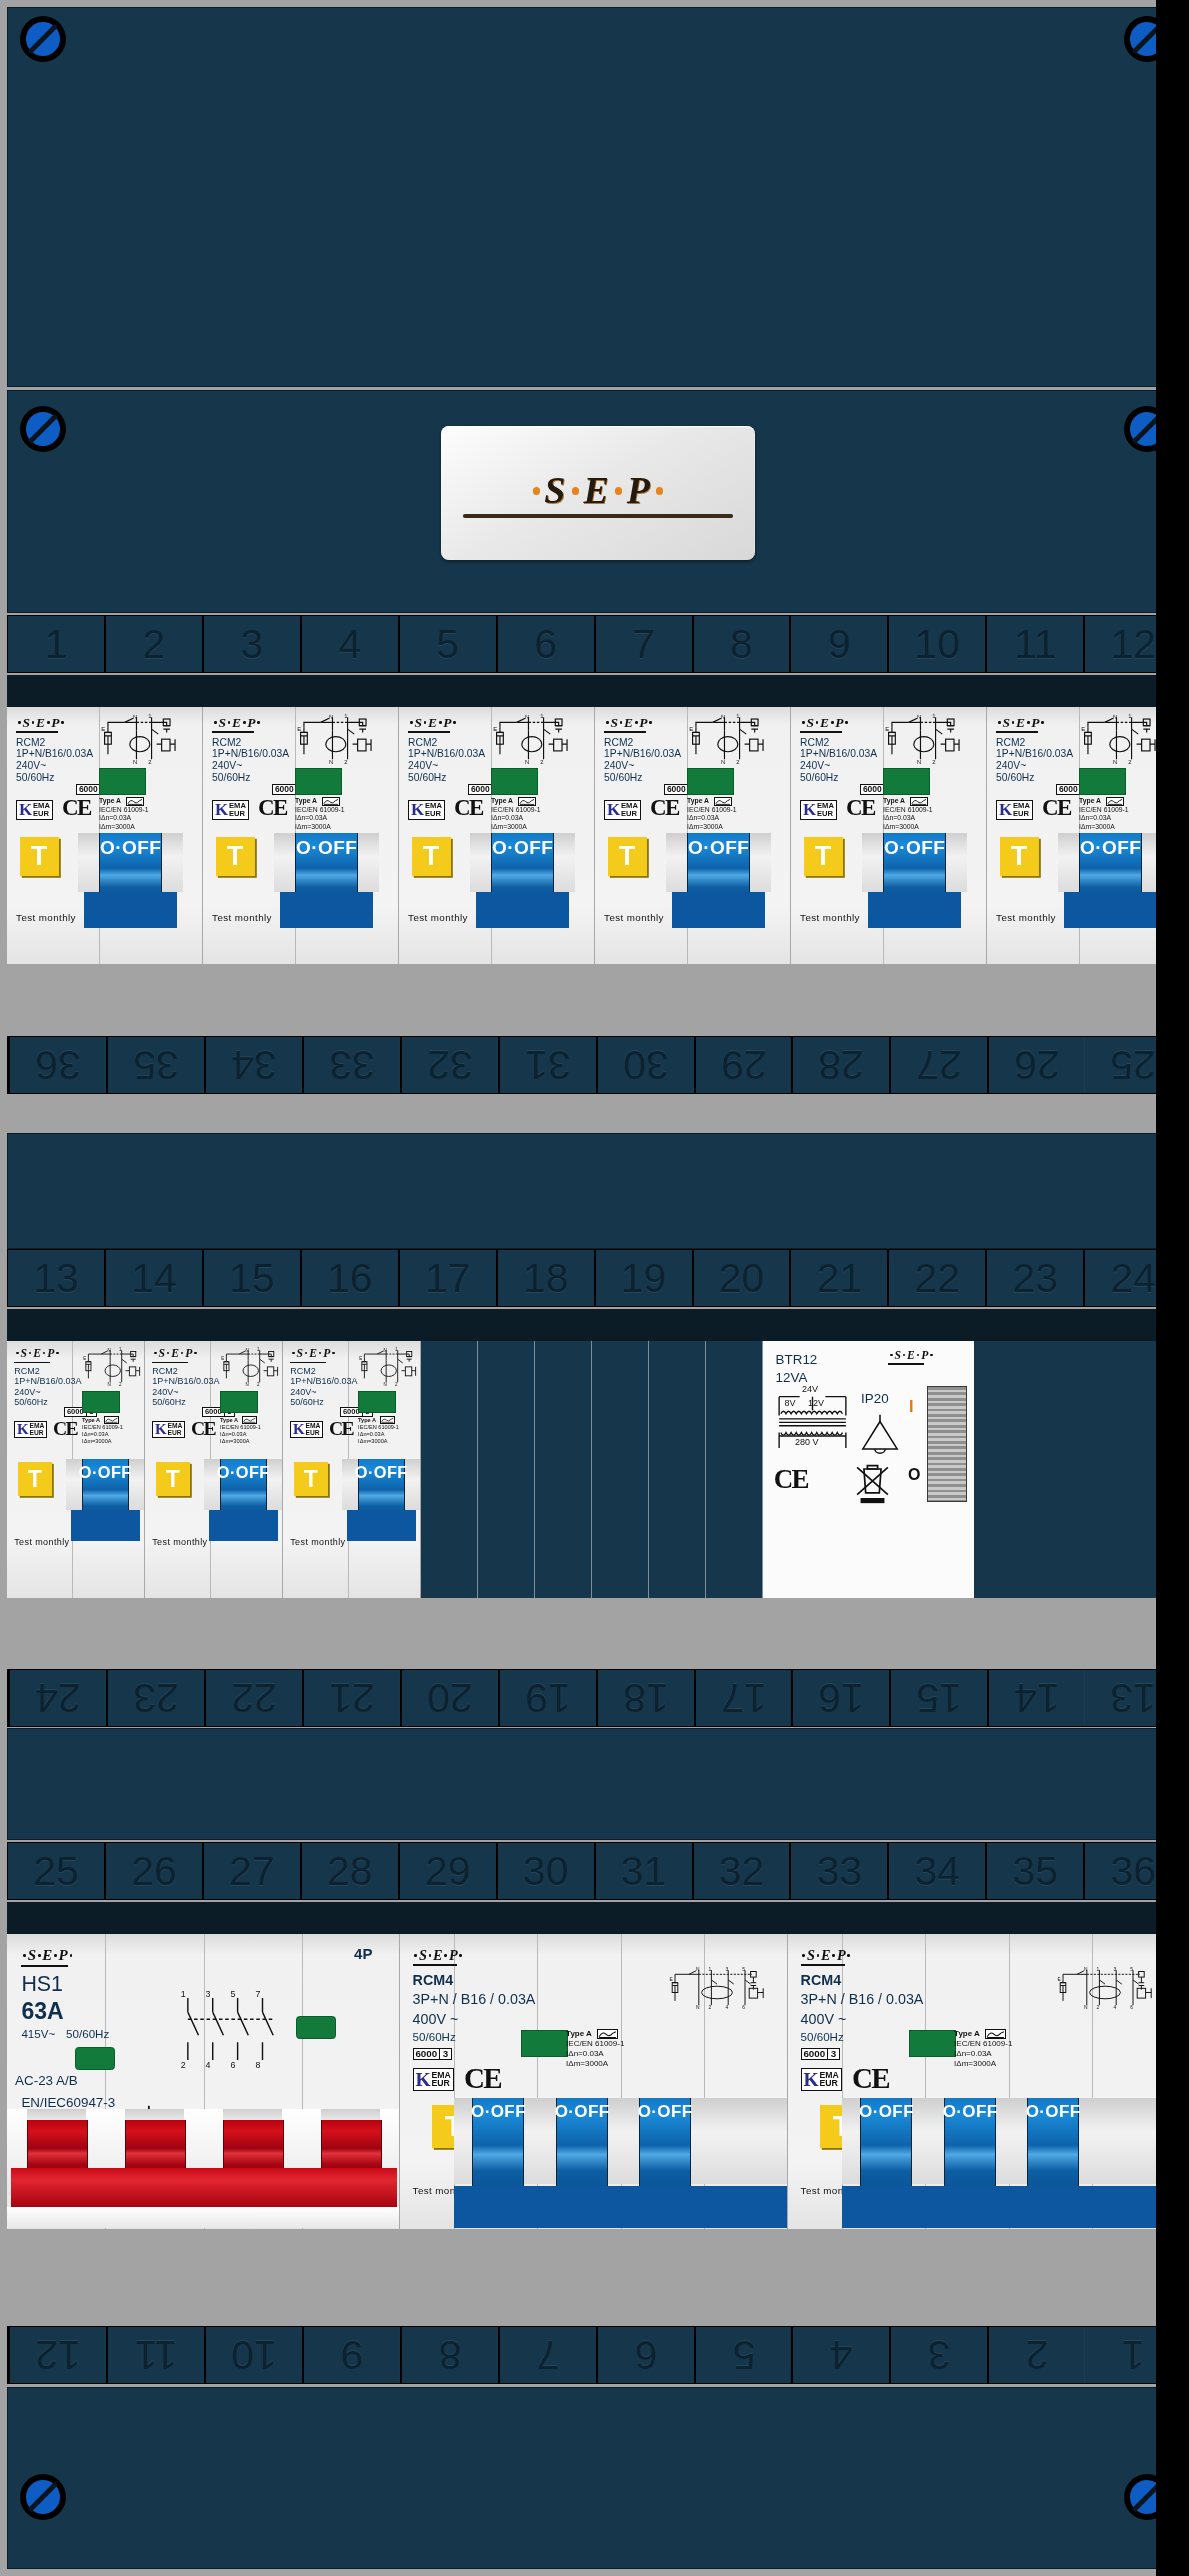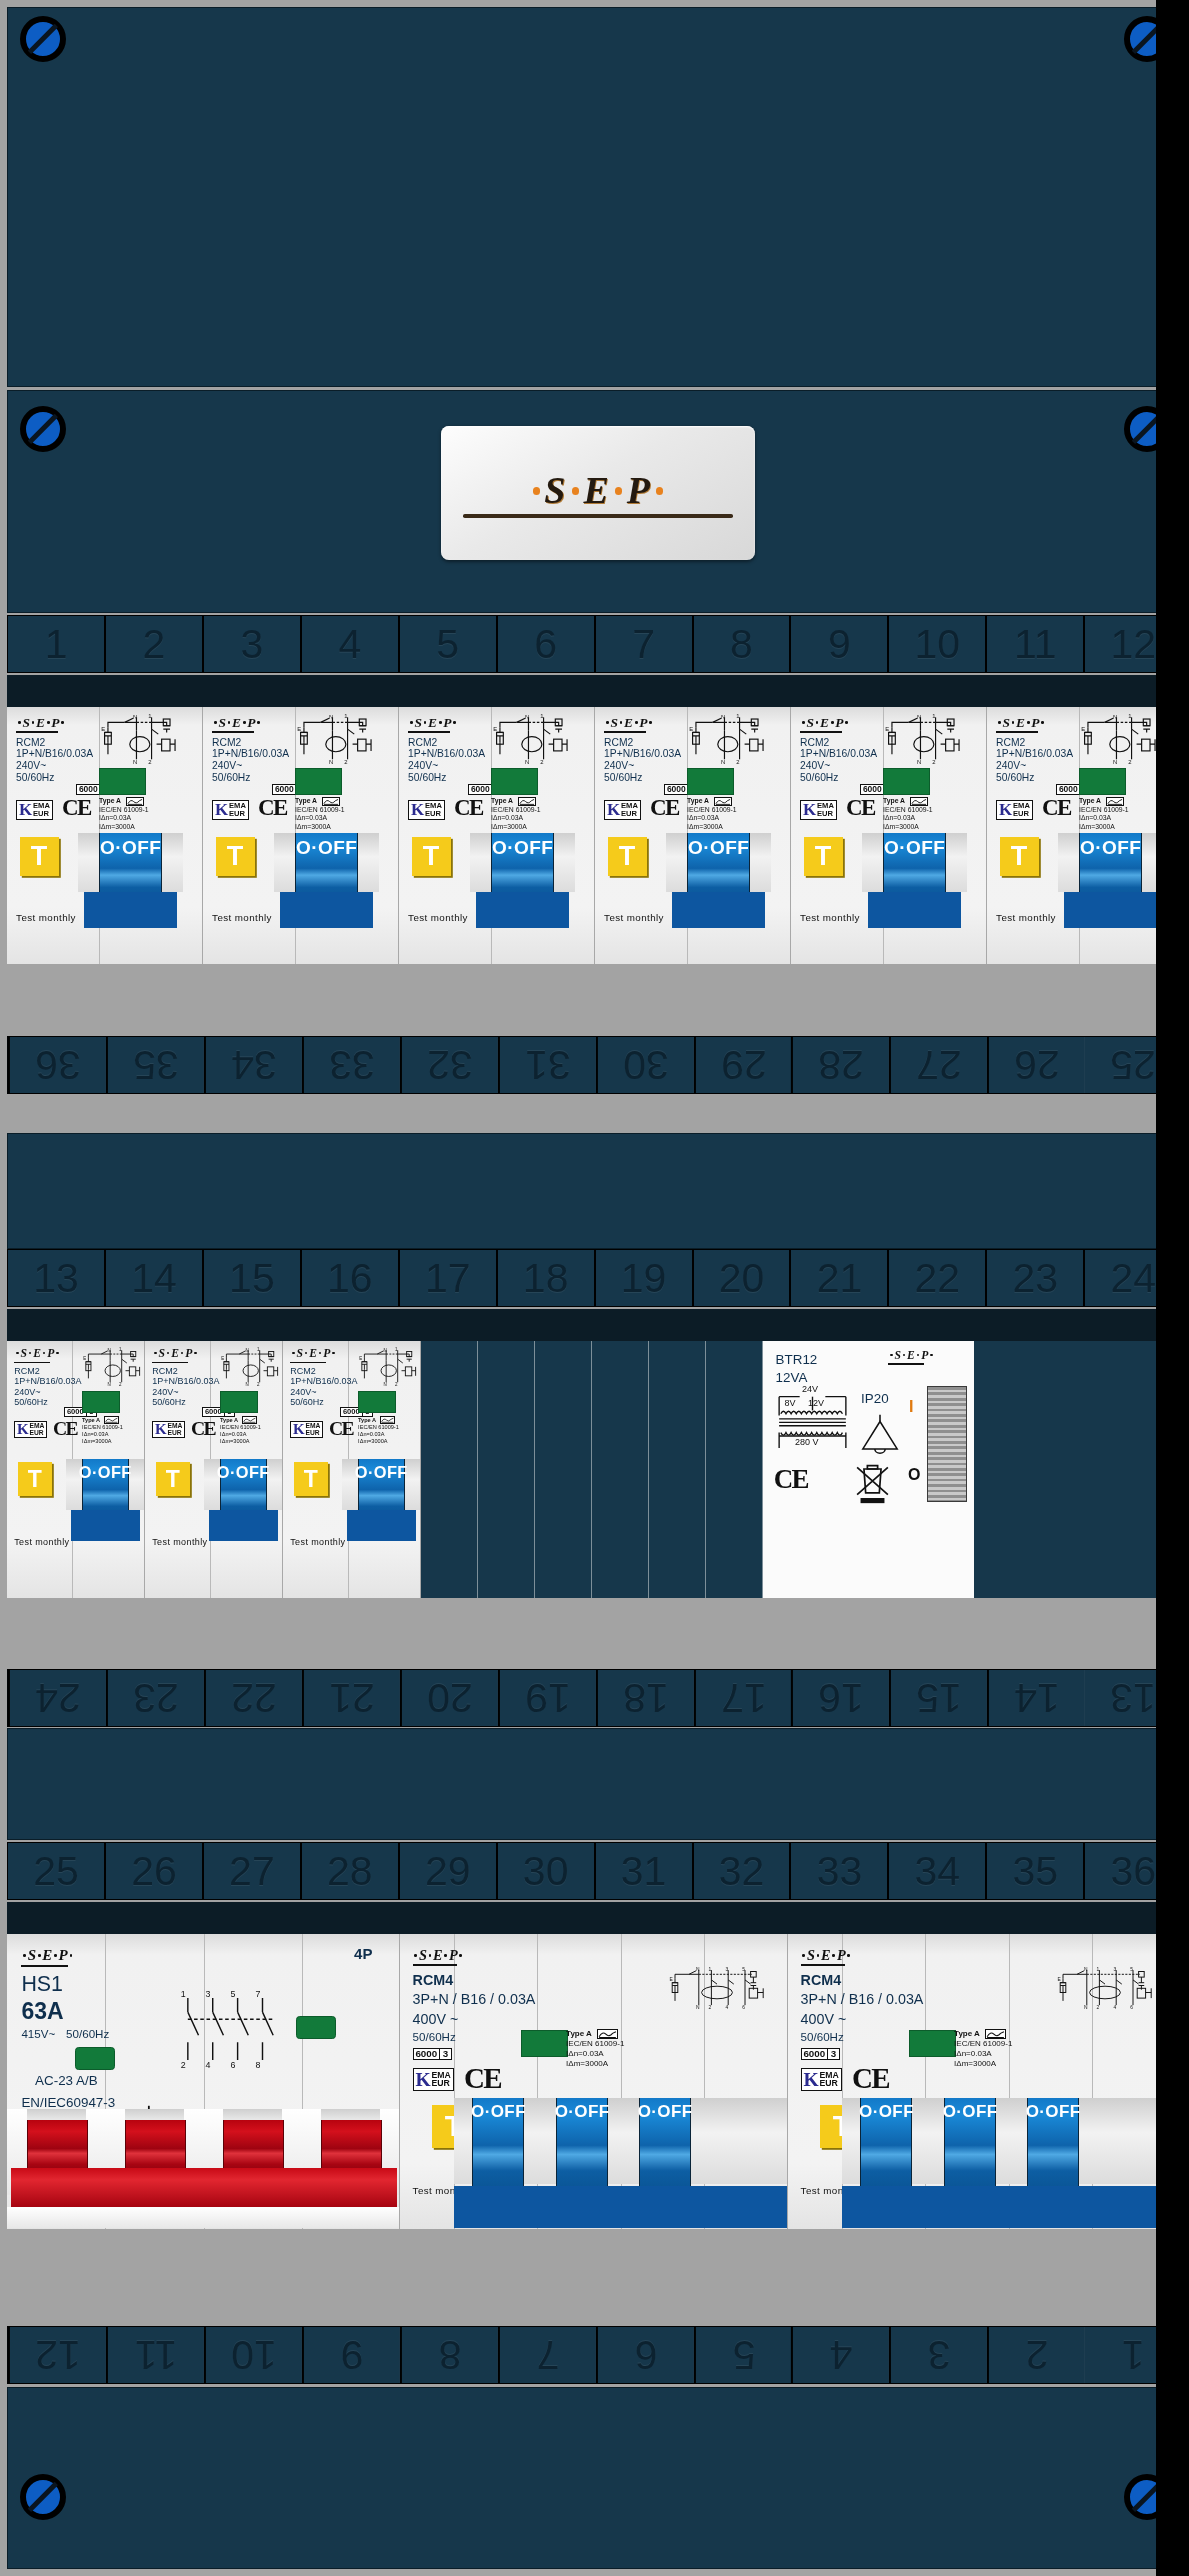--- a/index.html
+++ b/index.html
@@ -1063,21 +1063,21 @@
         <div class="polediv" style="left:98px;"></div>
         <div class="polediv" style="left:197px;"></div>
         <div class="polediv" style="left:295px;"></div>
         <div class="seplogo" style="position:absolute;left:14.3px;top:14.3px;font-size:15px;"><span class="d"></span><span>S</span><span class="d"></span><span>E</span><span class="d"></span><span>P</span><span class="d"></span></div>
         <div class="sepunder" style="position:absolute;left:14.3px;top:30px;width:47px;height:1.8px;"></div>
         <div class="mtxt" style="position:absolute;left:14.3px;top:38px;font-size:21.4px;">HS1</div>
         <div class="mtxt b" style="position:absolute;left:14.3px;top:64px;font-size:23px;">63A</div>
         <div class="mtxt" style="position:absolute;left:14.3px;top:93px;font-size:11.6px;">415V~</div>
         <div class="mtxt" style="position:absolute;left:59px;top:93px;font-size:11.6px;">50/60Hz</div>
         <div class="greenled" style="position:absolute;left:68px;top:113px;width:38px;height:21.4px;border-radius:3.6px;"></div>
-        <div class="mtxt" style="position:absolute;left:28px;top:139px;font-size:13.4px;text-align:center;">AC-23 A/B</div>
+        <div class="mtxt" style="position:absolute;left:8px;top:139px;font-size:13.4px;text-align:center;">AC-23 A/B</div>
         <div class="mtxt" style="position:absolute;left:14.3px;top:161px;font-size:13.4px;">EN/IEC60947-3</div>
         <div class="kbox" style="position:absolute;left:14.3px;top:182px;height:22.6px;">
           <span class="kk" style="font-size:19.5px;line-height:1;">K</span>
           <div class="kr" style="font-size:8.7px;margin-left:0.9px;">
             <div>EMA</div>
             <div>EUR</div>
           </div>
         </div>
         <div class="ce" style="position:absolute;left:71px;top:177px;font-size:27px;line-height:1;">CE</div>
         <div class="mtxt" style="position:absolute;left:347px;top:10.7px;font-size:15px;font-weight:bold;">4P</div>

